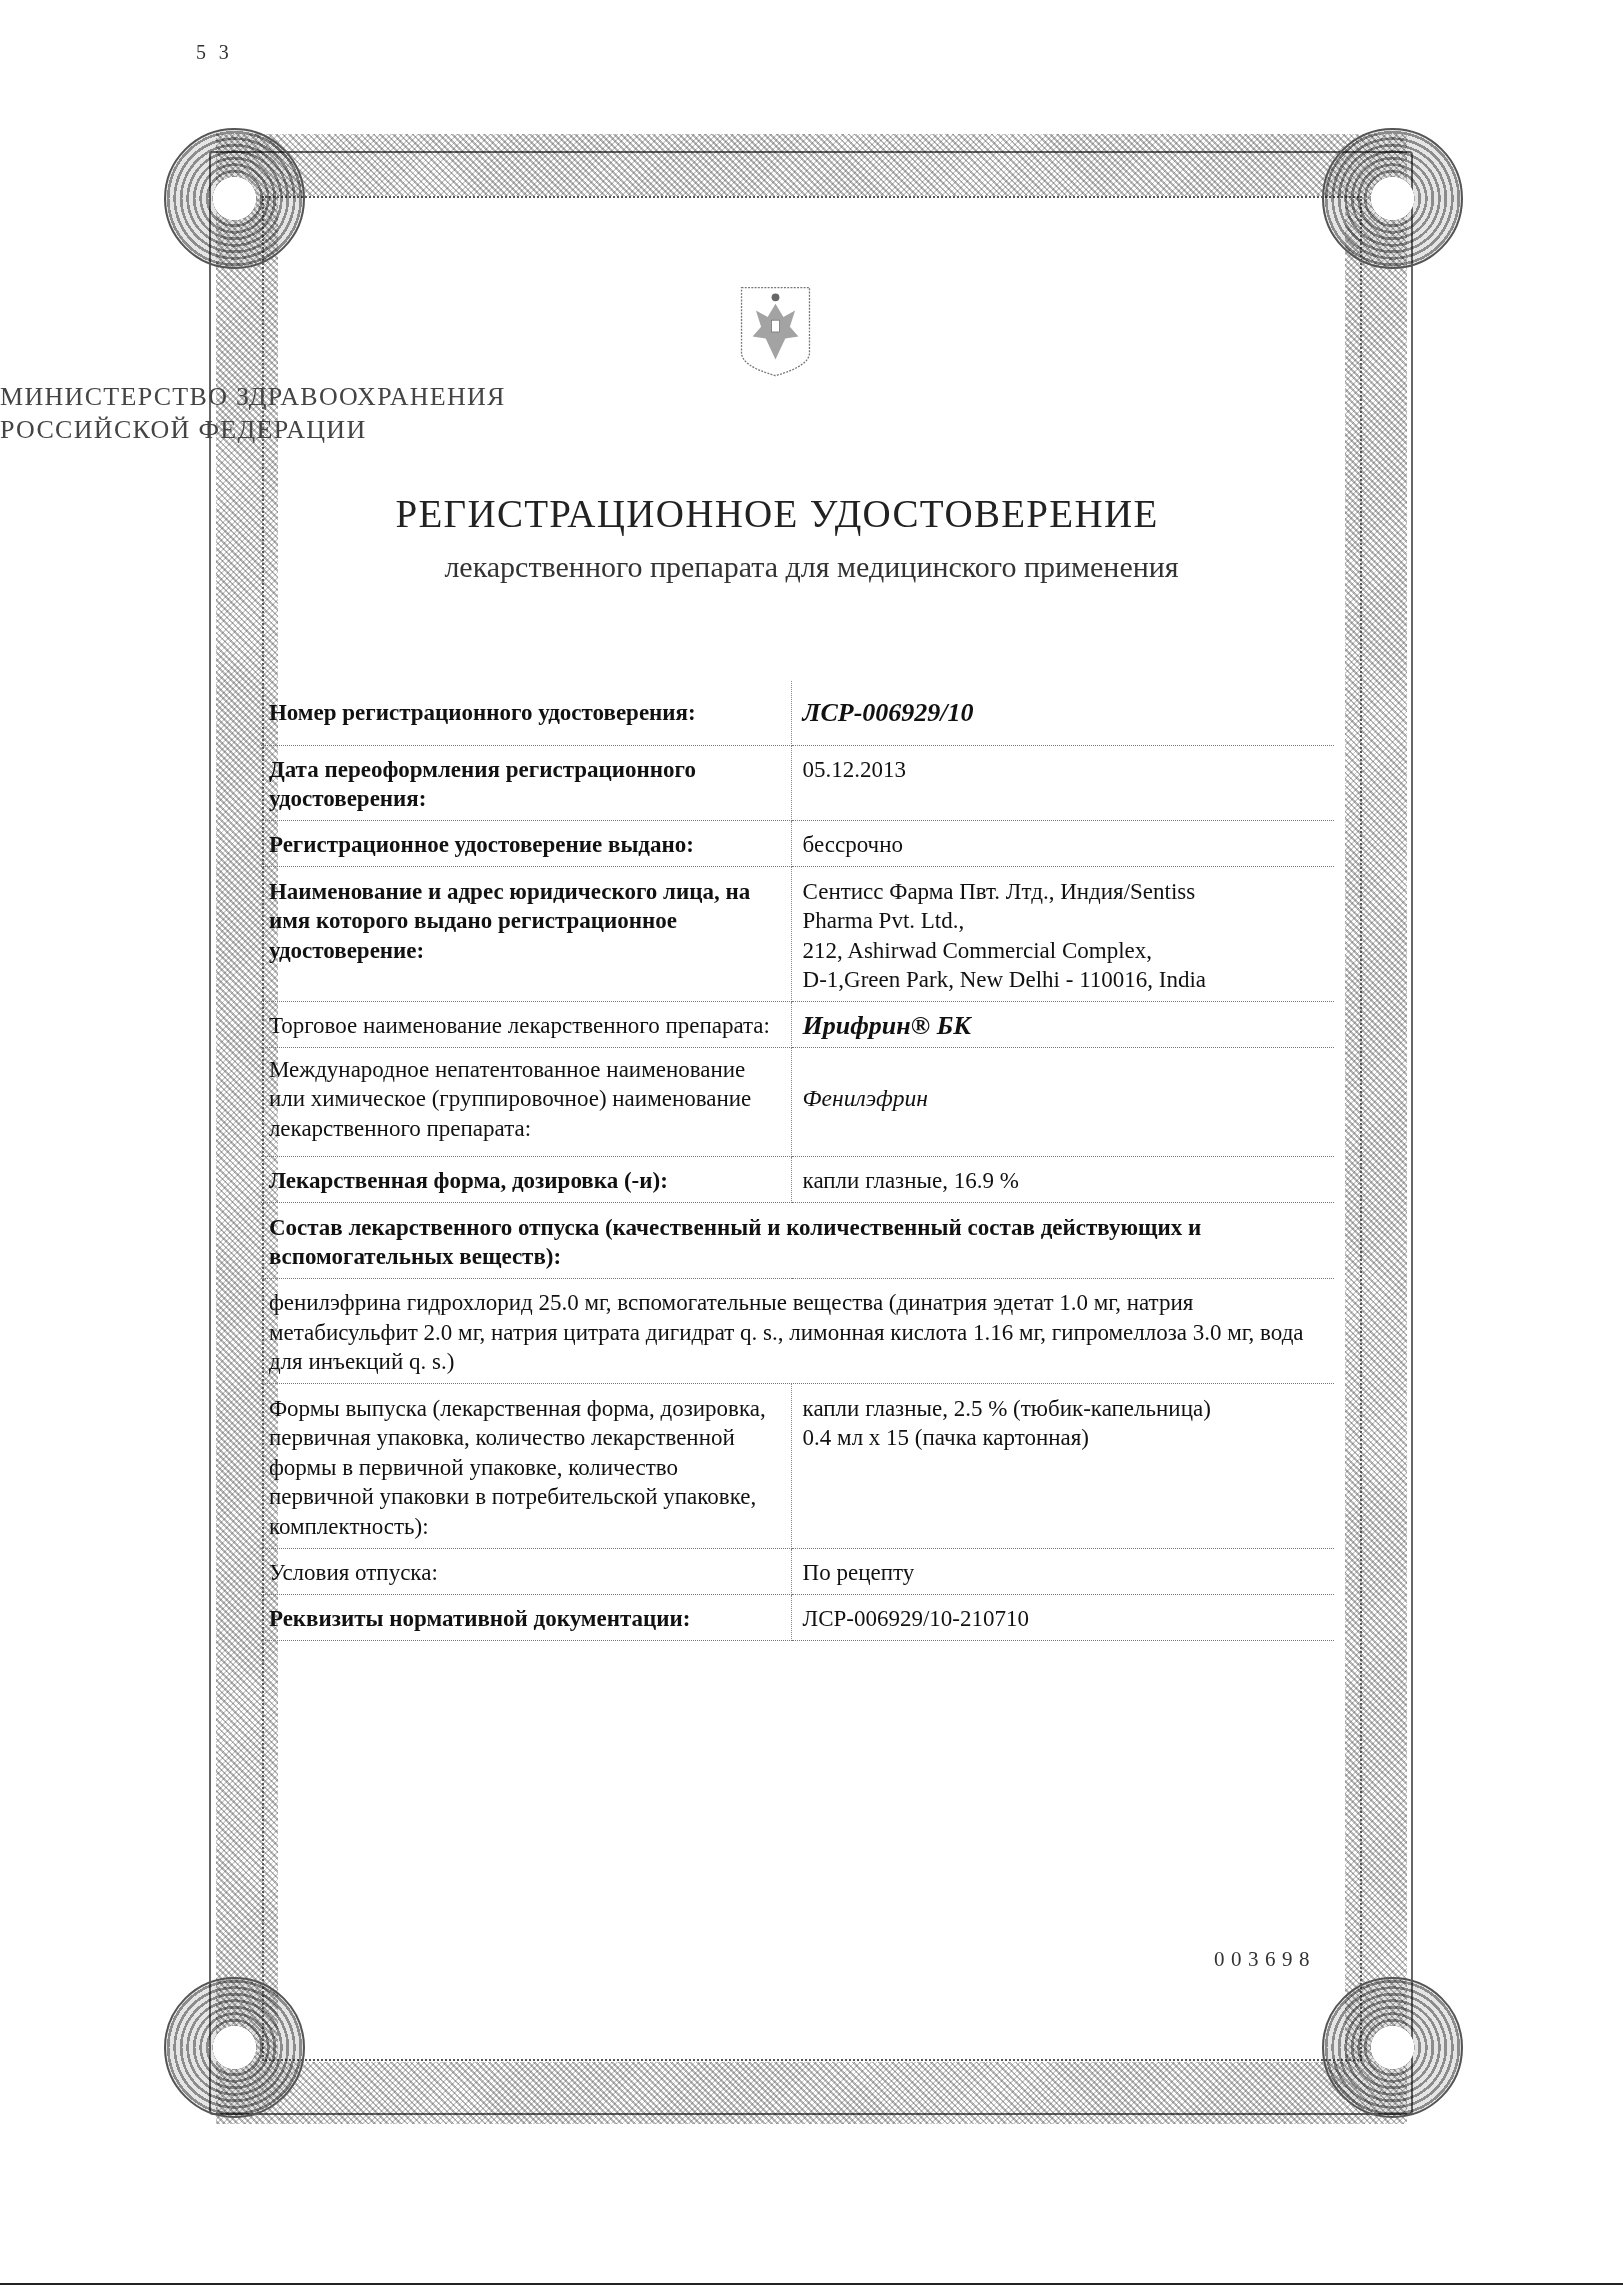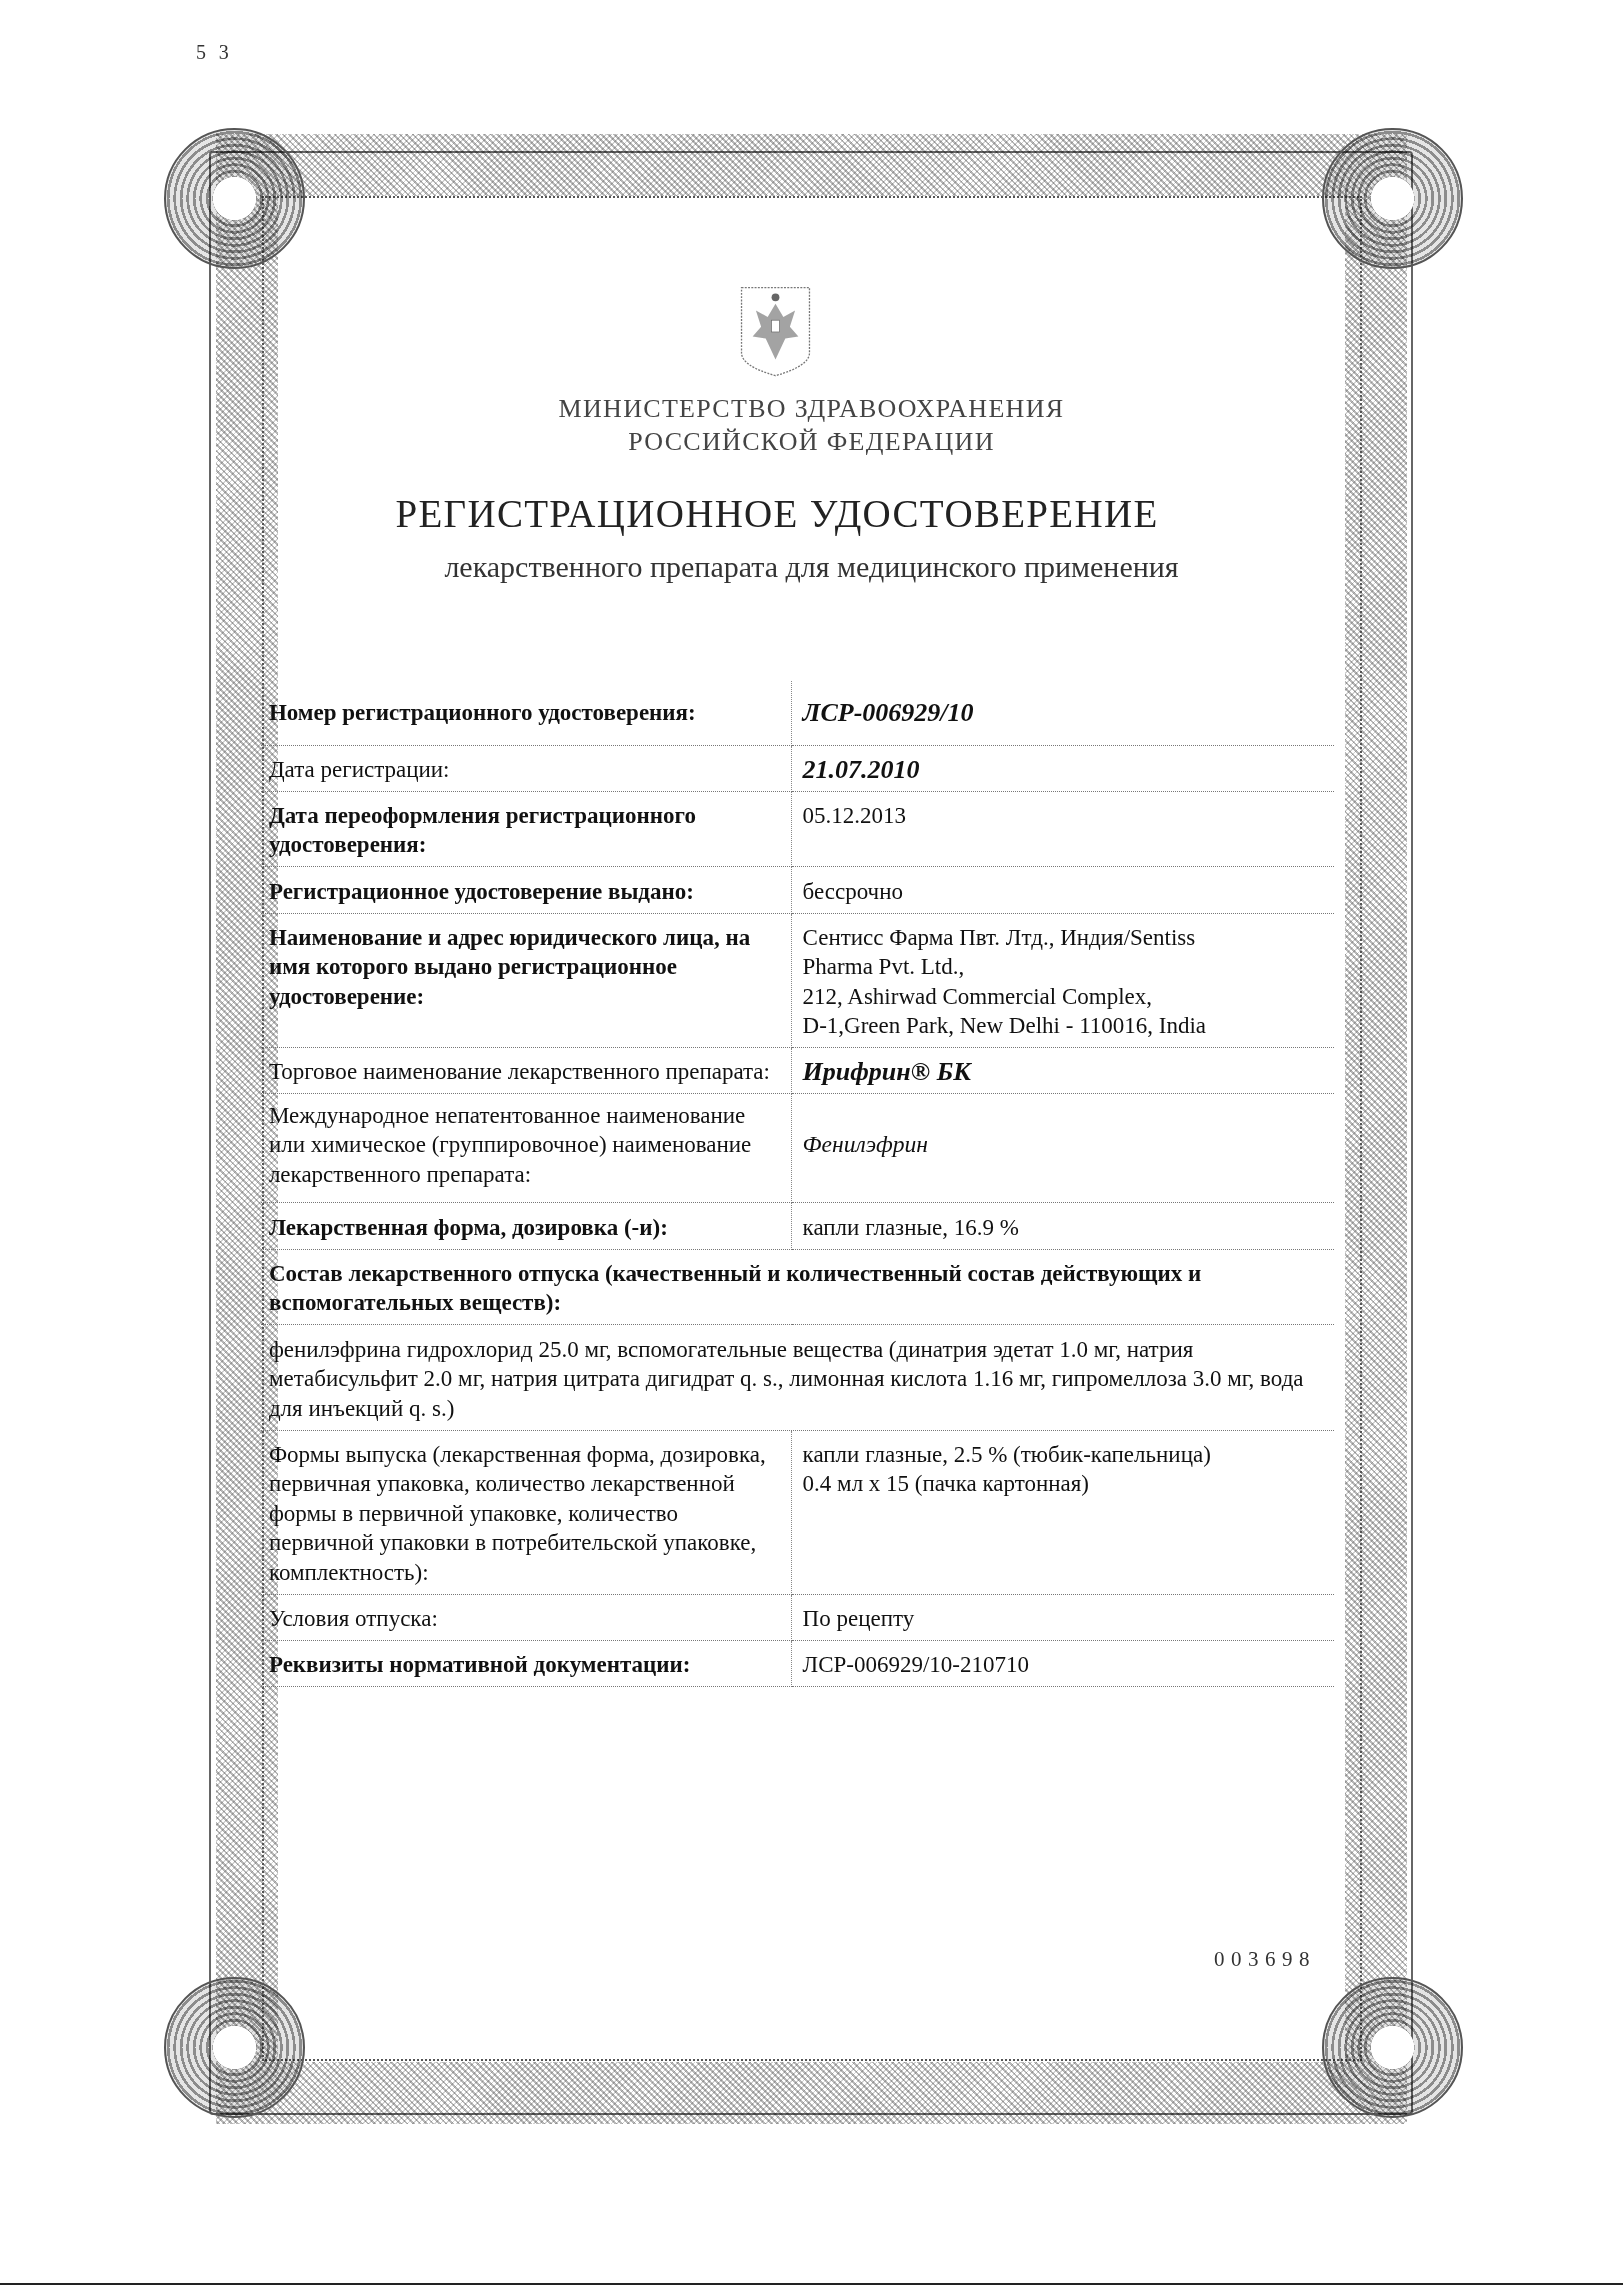--- a/index.html
+++ b/index.html
@@ -25,22 +25,22 @@
              background:
                radial-gradient(circle, #fff 0 22%, transparent 23%),
                repeating-radial-gradient(circle, rgba(0,0,0,0.45) 0 2.6px, rgba(0,0,0,0.1) 2.6px 6.5px);
              border:2.6px solid #555; }
   .r-tl { left:164px; top:128px; } .r-tr { left:1322px; top:128px; }
   .r-bl { left:164px; top:1977px; } .r-br { left:1322px; top:1977px; }
   .bottom-rule { position:absolute; left:0; width:1623px; top:2283px; height:2px; background:#222; }
 
   
   .emblem { position:absolute; left:736px; top:281px; width:79px; height:98px; }
-  .ministry { position:absolute; left:0; width:1623px; text-align:center; top:380px;
-              font-size:26px; line-height:33px; letter-spacing:1.3px; color:#444;margin-top:12px; }
+  .ministry { position:absolute; left:0; width:1623px; top:380px;
+              font-size:26px; line-height:33px; letter-spacing:1.3px; color:#444; }
   .cert-title { position:absolute; left:0; width:1554px; text-align:center; top:491px;
                 font-size:39px; letter-spacing:1.3px; color:#222; }
   .cert-subtitle { position:absolute; left:0; width:1623px; text-align:center; top:550px;
                    font-size:30px; color:#333; }
 
   
   .reg-table { position:absolute; left:261px; top:681px; width:1073px; border-collapse:collapse; }
   .reg-table td { font-size:23px; line-height:29.5px; vertical-align:top; padding:9.2px 5.2px 6.5px 7.9px;
                   border-bottom:1.3px dotted #777; }
   .reg-table td.k { width:517px; font-weight:bold; border-right:1.3px dotted #888; }
@@ -86,24 +86,20 @@
 <div class="cert-title">РЕГИСТРАЦИОННОЕ УДОСТОВЕРЕНИЕ</div>
 <div class="cert-subtitle">лекарственного препарата для медицинского применения</div>
 
 <table class="reg-table">
   <tbody>
       <tr class="row-gap">
     <td class="k">Номер регистрационного удостоверения:</td>
     <td class="v center big">ЛСР-006929/10</td>
   </tr>
   <tr>
-    <td class="k" style="font-weight:normal">Дата регистрации:</td>
-    <td class="v center big">21.07.2010</td>
-  </tr>
-  <tr>
     <td class="k">Дата переоформления регистрационного удостоверения:</td>
     <td class="v">05.12.2013</td>
   </tr>
   <tr>
     <td class="k">Регистрационное удостоверение выдано:</td>
     <td class="v">бессрочно</td>
   </tr>
   <tr>
     <td class="k">Наименование и адрес юридического лица, на имя которого выдано регистрационное удостоверение:</td>
     <td class="v">

